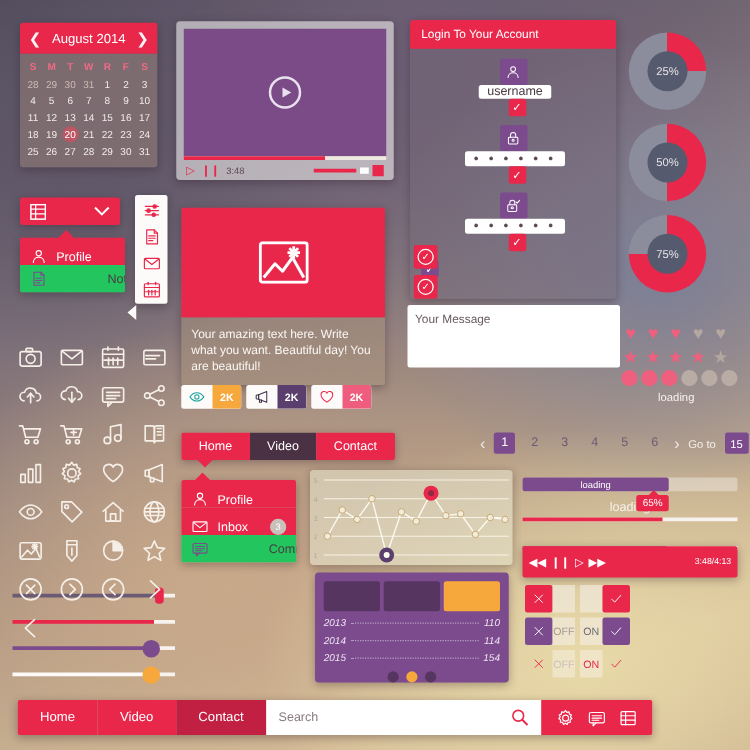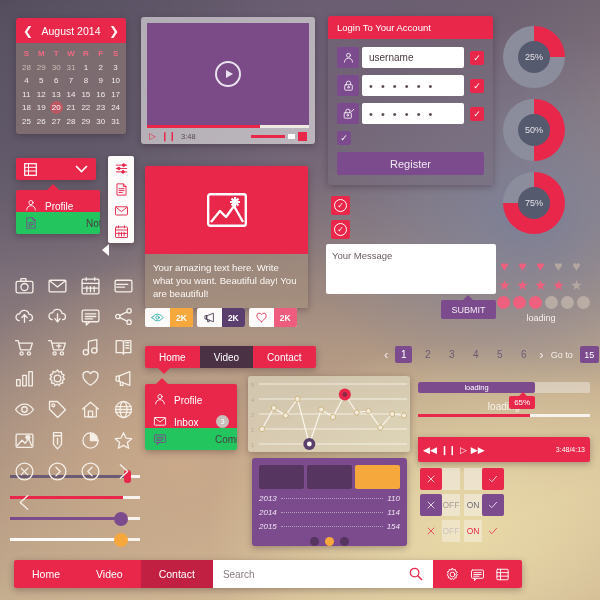--- a/index.html
+++ b/index.html
@@ -58,21 +58,21 @@
   #vol{margin-left:auto;display:flex;align-items:center;gap:3px;}
   #vol .vbar{width:34px;height:3px;background:#e8274b;position:relative;}
   #vol .vknob{width:7px;height:5px;background:#fff;}
   #vol .fs{width:9px;height:9px;background:#e8274b;}
 
   
   #login { left:328px; top:16px; width:165px; border-radius:3px; overflow:hidden;
            background: rgba(118,104,120,.45);}
   #login-title{background:#e8274b;color:#fff;font-size:9.5px;padding:6px 9px;}
   #login-body{padding:8px 9px 10px;}
-  .lrow{display:flex;align-items:center;margin-bottom:7px;}
+  .lrow{display:flex;align-items:center;margin-bottom:7px;flex-direction:column;}
   .licon{width:22px;height:21px;background:#7c4b8e;border-radius:2px;display:flex;
          align-items:center;justify-content:center;color:#fff;font-size:11px;}
   .lfield{flex:1;height:21px;background:#fff;border-radius:2px;margin-left:3px;
           display:flex;align-items:center;padding:0 7px;font-size:10px;color:#4a3a42;}
   .lcheck{width:14px;height:14px;background:#e8274b;border-radius:2px;margin-left:6px;
           color:#fff;font-size:9px;display:flex;align-items:center;justify-content:center;}
   .dots{letter-spacing:2.5px;color:#5a4a52;font-size:11px;}
   #login .lcheck-solo{width:14px;height:14px;background:#7c4b8e;border-radius:2px;color:#fff;
       font-size:9px;display:flex;align-items:center;justify-content:center;margin-bottom:7px;}
   #register{height:23px;background:#7c4b8e;border-radius:2px;color:#f0e8f2;font-size:11px;
@@ -351,21 +351,20 @@
             <rect x="3.4" y="8.8" width="11" height="8.4" rx="1.2"></rect>
             <path d="M5.9 8.8V6.4a3.1 3.1 0 0 1 6.2 0v2.4"></path>
             <circle cx="8.9" cy="12.6" r="1.3"></circle>
             <polyline points="13.5,5.5 15,7 18,3.5"></polyline>
           </svg>
         </div>
       <div class="lfield dots">• • • • • •</div>
       <div class="lcheck">✓</div>
     </div>
     <div class="lcheck-solo">✓</div>
-    <div id="register">Register</div>
   </div>
 </div>
 
 <div class="donut" id="donut1" style="background: conic-gradient(rgb(232, 39, 75) 0deg, rgb(232, 39, 75) 90deg, rgb(139, 141, 156) 90deg, rgb(139, 141, 156) 360deg);">
   <div class="hole">25%</div>
 </div>
 <div class="donut" id="donut2" style="background: conic-gradient(rgb(232, 39, 75) 0deg, rgb(232, 39, 75) 180deg, rgb(139, 141, 156) 180deg, rgb(139, 141, 156) 360deg);">
   <div class="hole">50%</div>
 </div>
 <div class="donut" id="donut3" style="background: conic-gradient(rgb(232, 39, 75) 0deg, rgb(232, 39, 75) 270deg, rgb(139, 141, 156) 270deg, rgb(139, 141, 156) 360deg);">
@@ -503,23 +502,20 @@
     <div class="cok">
         <span class="ring">✓</span>
       </div>
   </div>
   <div class="cfrow">
     <div class="cok">
         <span class="ring">✓</span>
       </div>
   </div>
   <div id="cmsg">Your Message</div>
-  <div id="submit-wrap">
-      <div id="submit">SUBMIT</div>
-    </div>
 </div>
 
 <div class="panel" id="rating">
   <div class="rrow" id="hearts-row">
       <span class="hrt" style="color: rgb(239, 95, 126);">♥</span>
       <span class="hrt" style="color: rgb(239, 95, 126);">♥</span>
       <span class="hrt" style="color: rgb(239, 95, 126);">♥</span>
       <span class="hrt" style="color: rgb(179, 167, 159);">♥</span>
       <span class="hrt" style="color: rgb(179, 167, 159);">♥</span>
     </div>

